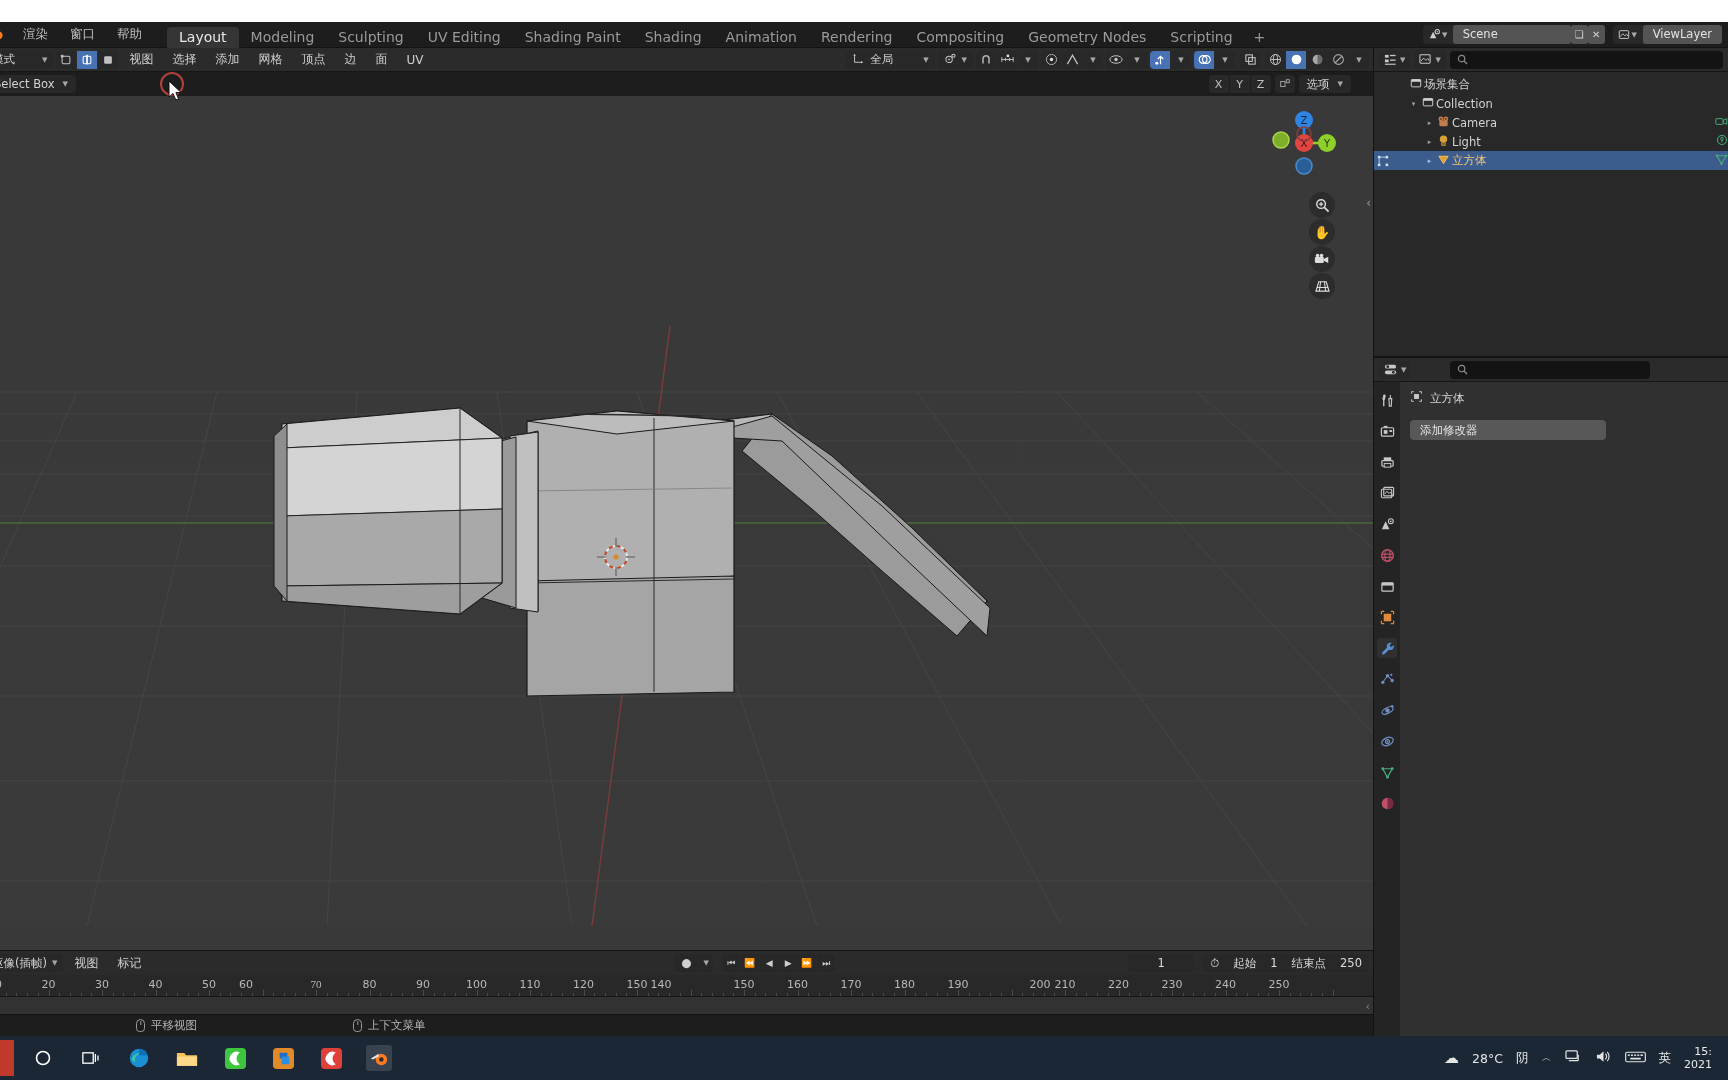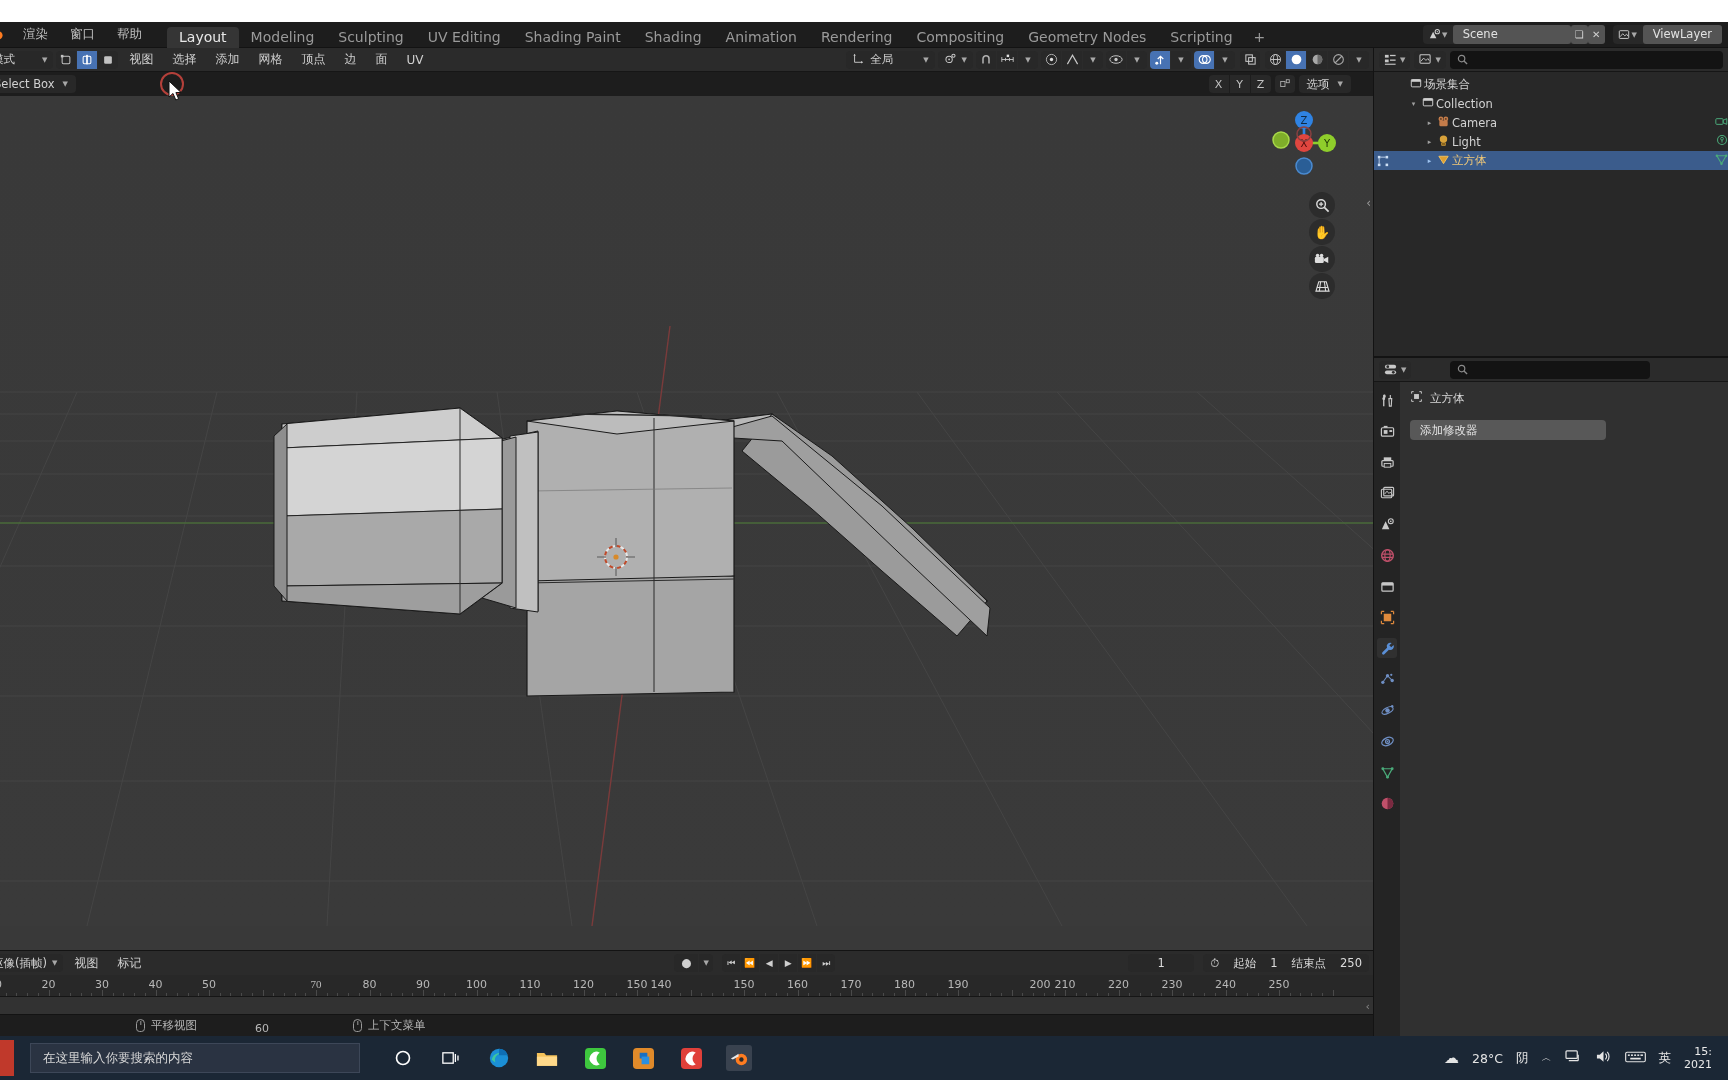--- a/index.html
+++ b/index.html
@@ -542,21 +542,21 @@
               <span class="tl-lbl">结束点</span>
               <span class="tl-val">250</span>
             </div>
           </div>
           <div class="tl-ruler" id="tl-ruler">
               <div class="tick-lbl" style="left: 13px;">10</div>
               <div class="tick-lbl" style="left: 66.5px;">20</div>
               <div class="tick-lbl" style="left: 120px;">30</div>
               <div class="tick-lbl" style="left: 173.5px;">40</div>
               <div class="tick-lbl" style="left: 227px;">50</div>
-              <div class="tick-lbl" style="left: 280px; margin-top: 44px;">60</div>
+              <div class="tick-lbl" style="left: 264px;">60</div>
               <div class="tick-lbl" style="left: 334px; font-family: Liberation Serif, serif;">70</div>
               <div class="tick-lbl" style="left: 387.5px;">80</div>
               <div class="tick-lbl" style="left: 441px;">90</div>
               <div class="tick-lbl" style="left: 494.5px;">100</div>
               <div class="tick-lbl" style="left: 548px;">110</div>
               <div class="tick-lbl" style="left: 601.5px;">120</div>
               <div class="tick-lbl" style="left: 655px;">150</div>
               <div class="tick-lbl" style="left: 679px;">140</div>
               <div class="tick-lbl" style="left: 762px;">150</div>
               <div class="tick-lbl" style="left: 815.5px;">160</div>
@@ -980,23 +980,20 @@
               </svg>
             </div>
           </div>
         </div>
       </div>
     </div>
   </div>
 
   <div class="taskbar">
     <div class="tb-red"></div>
-    <div class="tb-search">
-      <span>在这里输入你要搜索的内容</span>
-    </div>
     <div class="tb-icons">
       <div class="tb-ico" style="color:#ffffff">
         <svg width="18" height="18" viewBox="0 0 20 20">
             <circle cx="10" cy="10" r="7.2" fill="none" stroke="#fff" stroke-width="1.8"></circle>
           </svg>
       </div>
       <div class="tb-ico" style="color:#ffffff">
         <svg width="19" height="16" viewBox="0 0 22 18">
             <rect x="1" y="3" width="12" height="12" fill="none" stroke="#fff" stroke-width="1.5"></rect>
             <path d="M15.5 4.5 L15.5 13.5 M18.5 6 L18.5 12" stroke="#fff" stroke-width="1.5"></path>

